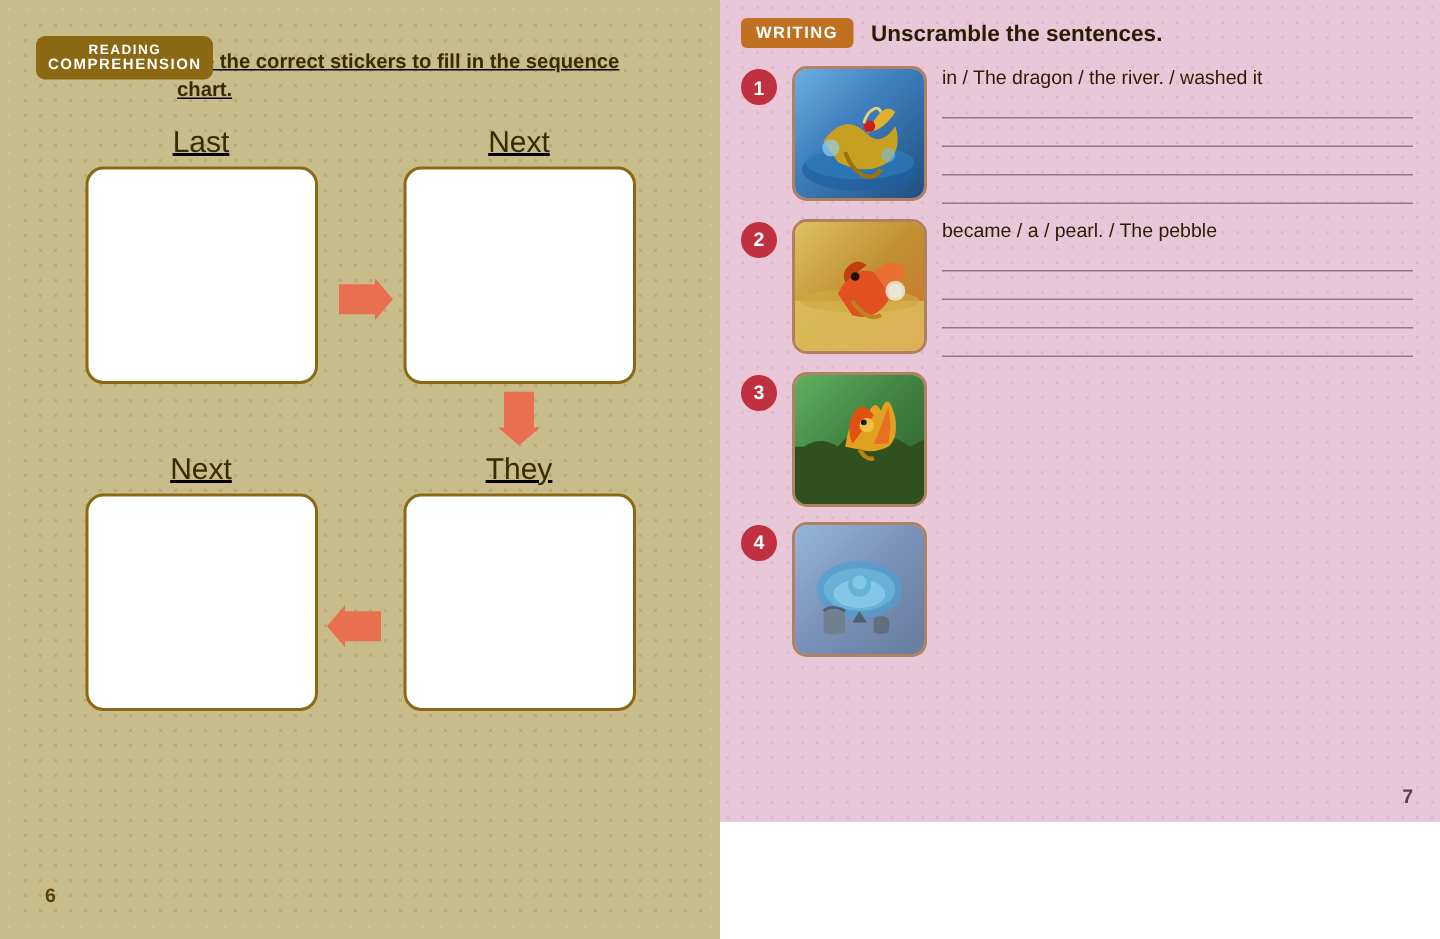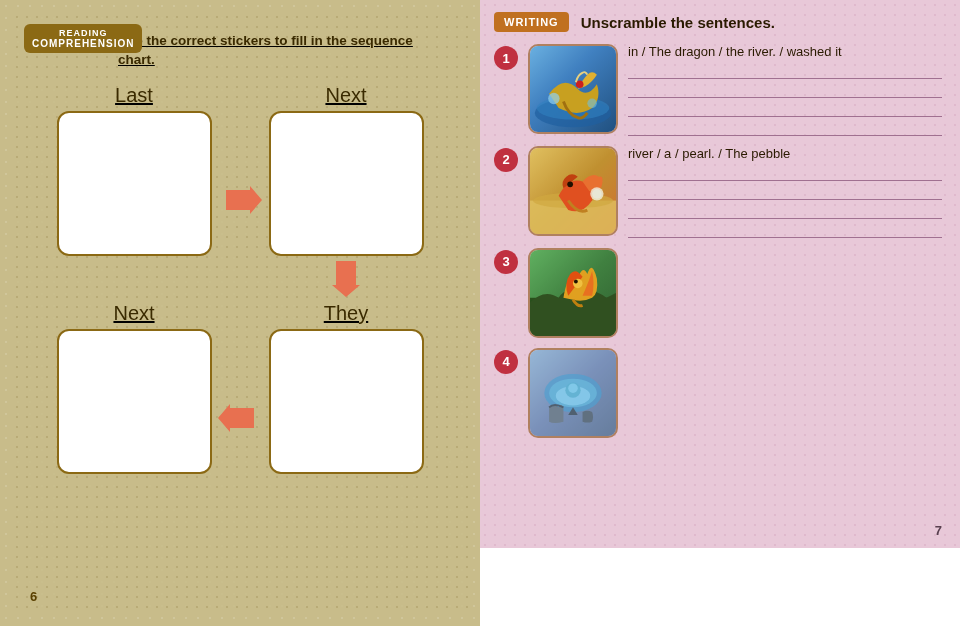--- a/index.html
+++ b/index.html
@@ -356,21 +356,21 @@
             <path d="M55,35 Q65,25 72,30 Q78,28 75,40 Q70,48 62,45 Z" fill="#e87030"></path>
             <path d="M35,42 Q32,35 38,30 Q44,25 50,30 Z" fill="#c04010"></path>
             <circle cx="42" cy="38" r="3" fill="#201000"></circle>
             <path d="M40,55 Q50,70 60,65" stroke="#c08020" stroke-width="3" fill="none"></path>
             <circle cx="70" cy="48" r="7" fill="#f0f0e0" opacity="0.8"></circle>
             <circle cx="70" cy="48" r="5" fill="#e8e8d8" opacity="0.9"></circle>
           </svg>
         </div>
       </div>
       <div class="item-content">
-        <div class="scrambled-text">river / a / pearl. / The pebble</div>
+        <div class="scrambled-text">became / a / pearl. / The pebble</div>
         <div class="write-lines">
           <div class="write-line"></div>
           <div class="write-line"></div>
           <div class="write-line"></div>
           <div class="write-line"></div>
         </div>
       </div>
     </div>
 
     <div class="writing-item">

